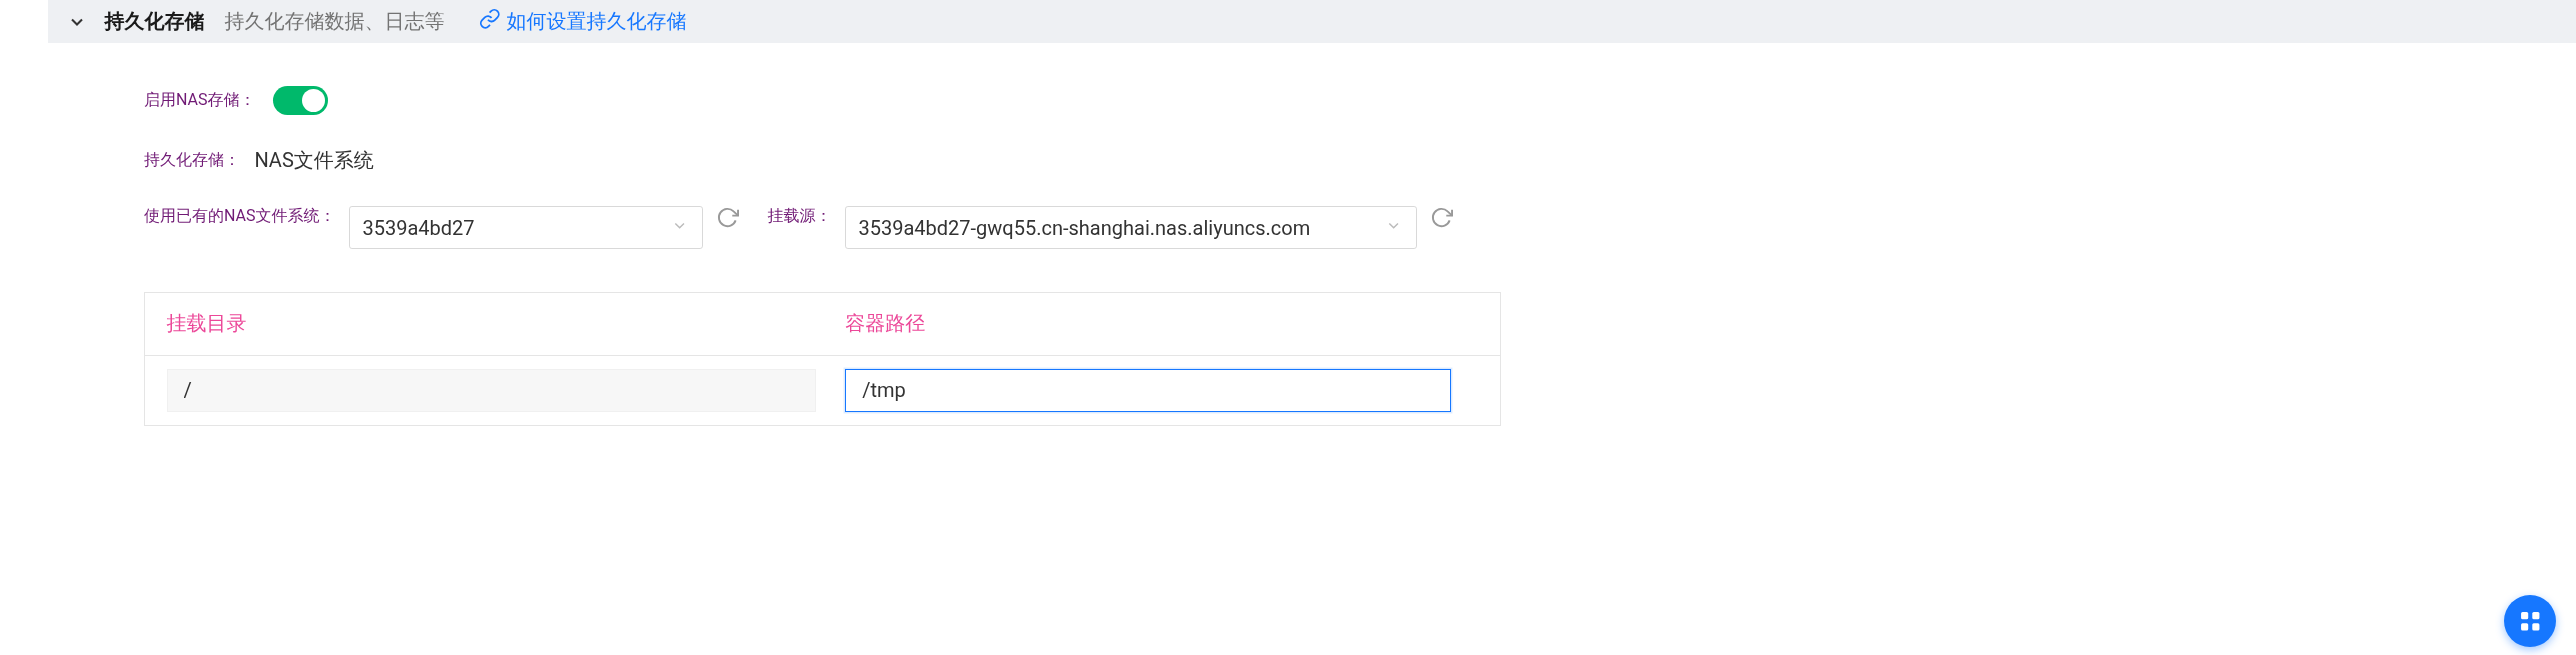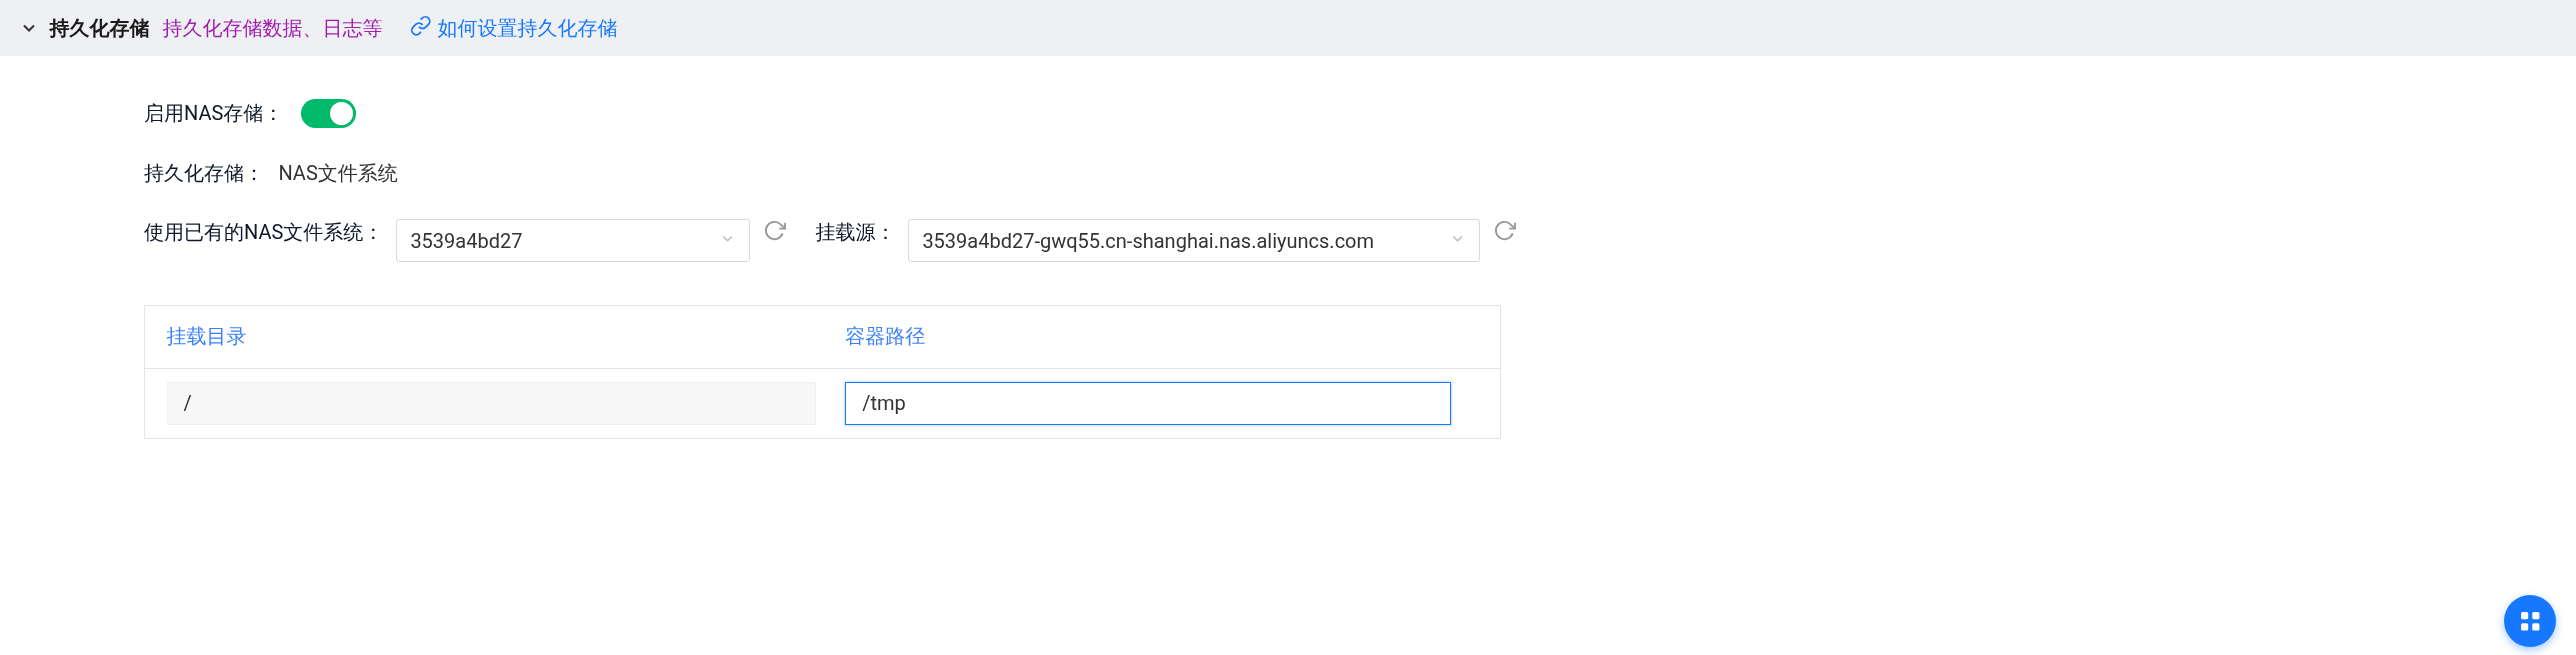--- a/index.html
+++ b/index.html
@@ -1,45 +1,45 @@
 <!DOCTYPE html>
 <html style="font-size:11.5px"><head>
   <meta charset="utf-8">
   <style>
     * { margin: 0; padding: 0; box-sizing: border-box; font-family: -apple-system, BlinkMacSystemFont, "Segoe UI", Roboto, "PingFang SC", "Microsoft YaHei", sans-serif; }
     body { font-size: 20px; color: #333; background: #fff; width: 2576px; height: 656px; position: relative; }
     
-    .header-bar { background: #eef0f3; height: 56px; display: flex; align-items: center; padding: 0 14.4px; gap: 6px; }
+    .header-bar { background: #eef0f3; height: 43px; display: flex; align-items: center; padding: 0 14.4px; gap: 13px; margin-left: 48px; }
     .chevron { width: 29px; height: 29px; display: flex; align-items: center; justify-content: center; }
     .header-title { font-weight: 600; color: #1a1a1a; }
-    .header-subtitle { color: #a21caf; margin-left: 7.2px; }
+    .header-subtitle { color: #737373; margin-left: 7.2px; }
     .header-link { color: #1677ff; display: flex; align-items: flex-start; gap: 5.8px; margin-left: 21.6px; cursor: pointer; }
     .link-icon { display: flex; align-items: center; }
     
     .content { padding: 43px 0 0 144px; }
     .row { display: flex; align-items: center; margin-bottom: 32px; }
-    .label { color: #0f172a; font-size: 20px; }
+    .label { color: #701a75; font-size: 16px; }
     
     .toggle { width: 55px; height: 29px; background: #00b96b; border-radius: 14.4px; position: relative; margin-left: 17.3px; cursor: pointer; }
     .toggle-knob { position: absolute; right: 2.9px; top: 2.9px; width: 23px; height: 23px; background: #fff; border-radius: 50%; }
     
     .storage-type-value { margin-left: 14.4px; }
     
     .select-row { display: flex; align-items: center; gap: 29px; margin-bottom: 43px; }
     .select-group { display: flex; align-items: flex-start; gap: 13px; }
     .select-box { border: 0.7px solid #d9d9d9; border-radius: 2.9px; height: 43px; display: flex; align-items: center; justify-content: space-between; padding: 0 13px; background: #fff; cursor: pointer; }
     .select-box.nas { width: 354px; }
     .select-box.mount { width: 572px; }
     .select-value { color: #333; }
     .select-chevron { color: #999; }
     .refresh-icon { color: #888; cursor: pointer; display: flex; align-items: center; }
     
     .table-wrap { width: 1357px; border: 0.7px solid #e5e5e5; }
     .table-header { display: flex; border-bottom: 0.7px solid #e5e5e5; background: #fff; }
-    .table-header .cell { padding: 17.3px 21.6px; color: #3b82f6; font-size: 20px; }
+    .table-header .cell { padding: 17.3px 21.6px; color: #ec4899; font-size: 20px; }
     .table-row { display: flex; padding: 13px 0; }
     .cell { flex-shrink: 0; }
     .cell.col1 { width: 693px; padding-left: 21.6px; padding-right: 21.6px; }
     .cell.col2 { width: 635px; padding-left: 7.2px; padding-right: 21.6px; }
     
     .input-box { border: 0.7px solid #d9d9d9; height: 43px; width: 100%; padding: 0 16px; font-size: 20px; color: #333; background: #fff; }
     .input-box.readonly { background: #f7f7f7; border-color: #f0f0f0; }
     .input-box.active { border-color: #1677ff; box-shadow: 0 0 0 1.4px rgba(22,119,255,0.15); }
     
     .fab { position: absolute; right: 20px; bottom: 8.7px; width: 52px; height: 52px; border-radius: 50%; background: #1677ff; display: flex; align-items: center; justify-content: center; cursor: pointer; box-shadow: 0 2.9px 8.7px rgba(22,119,255,0.4); }

